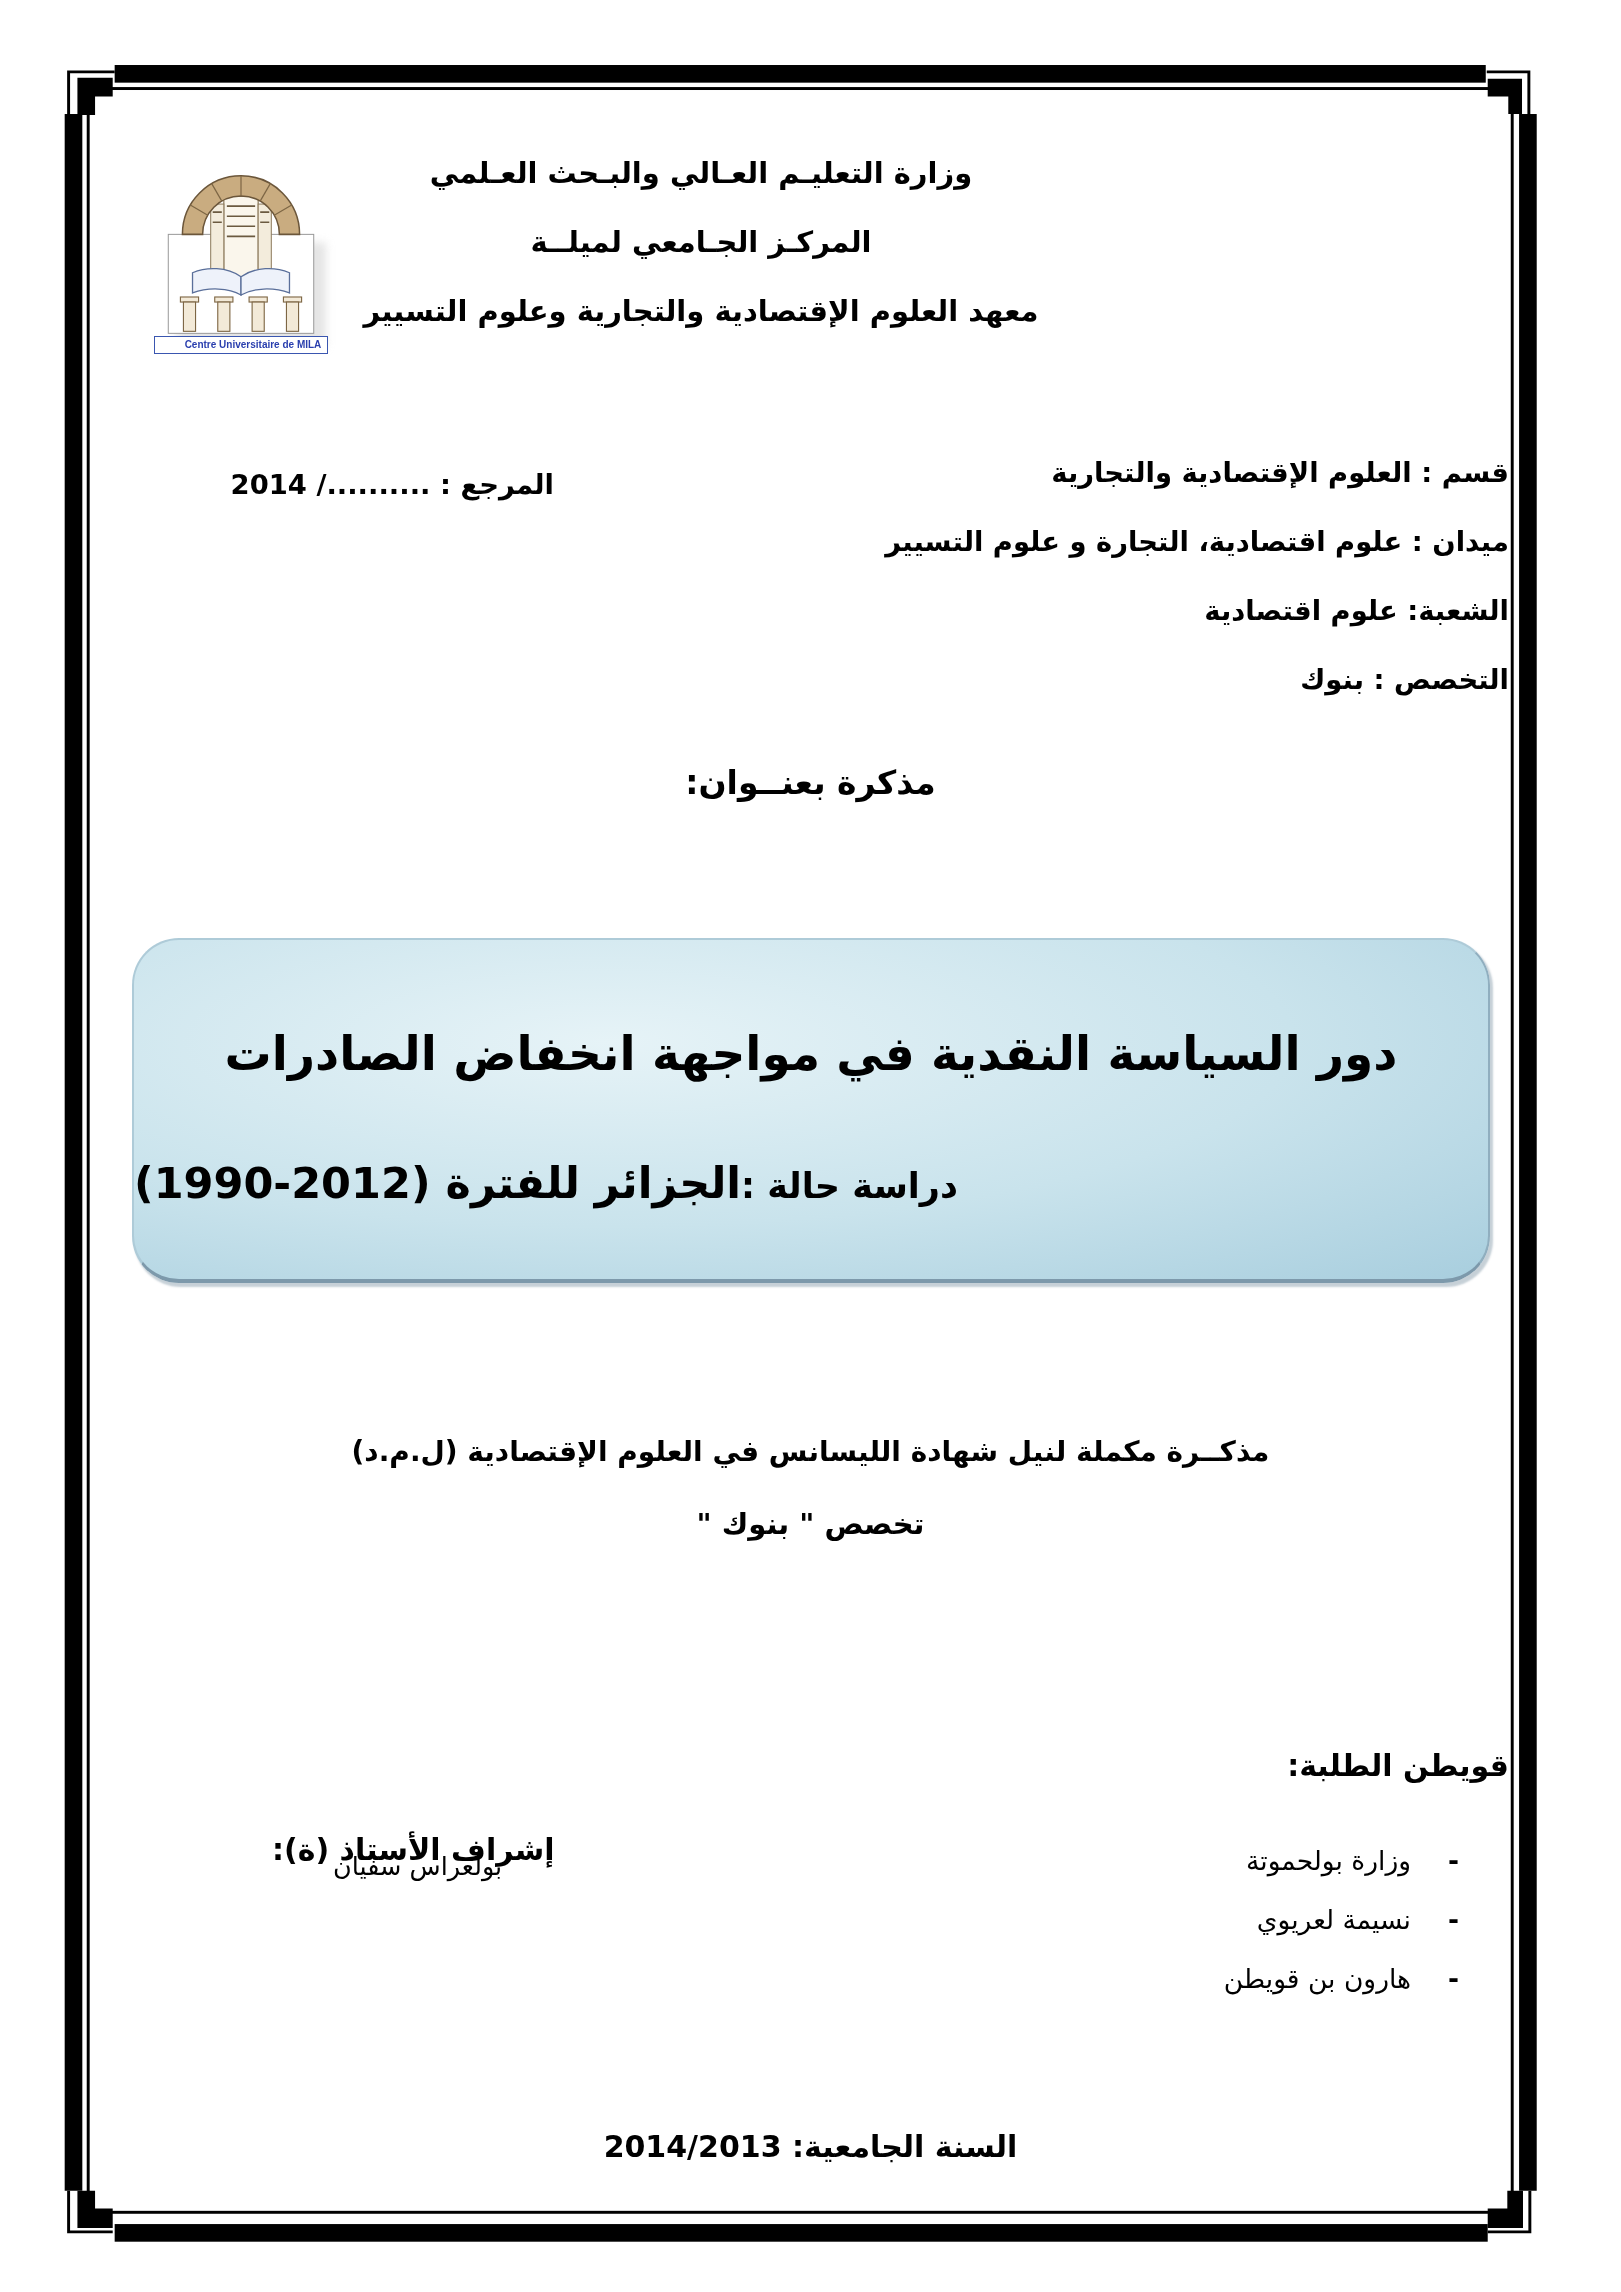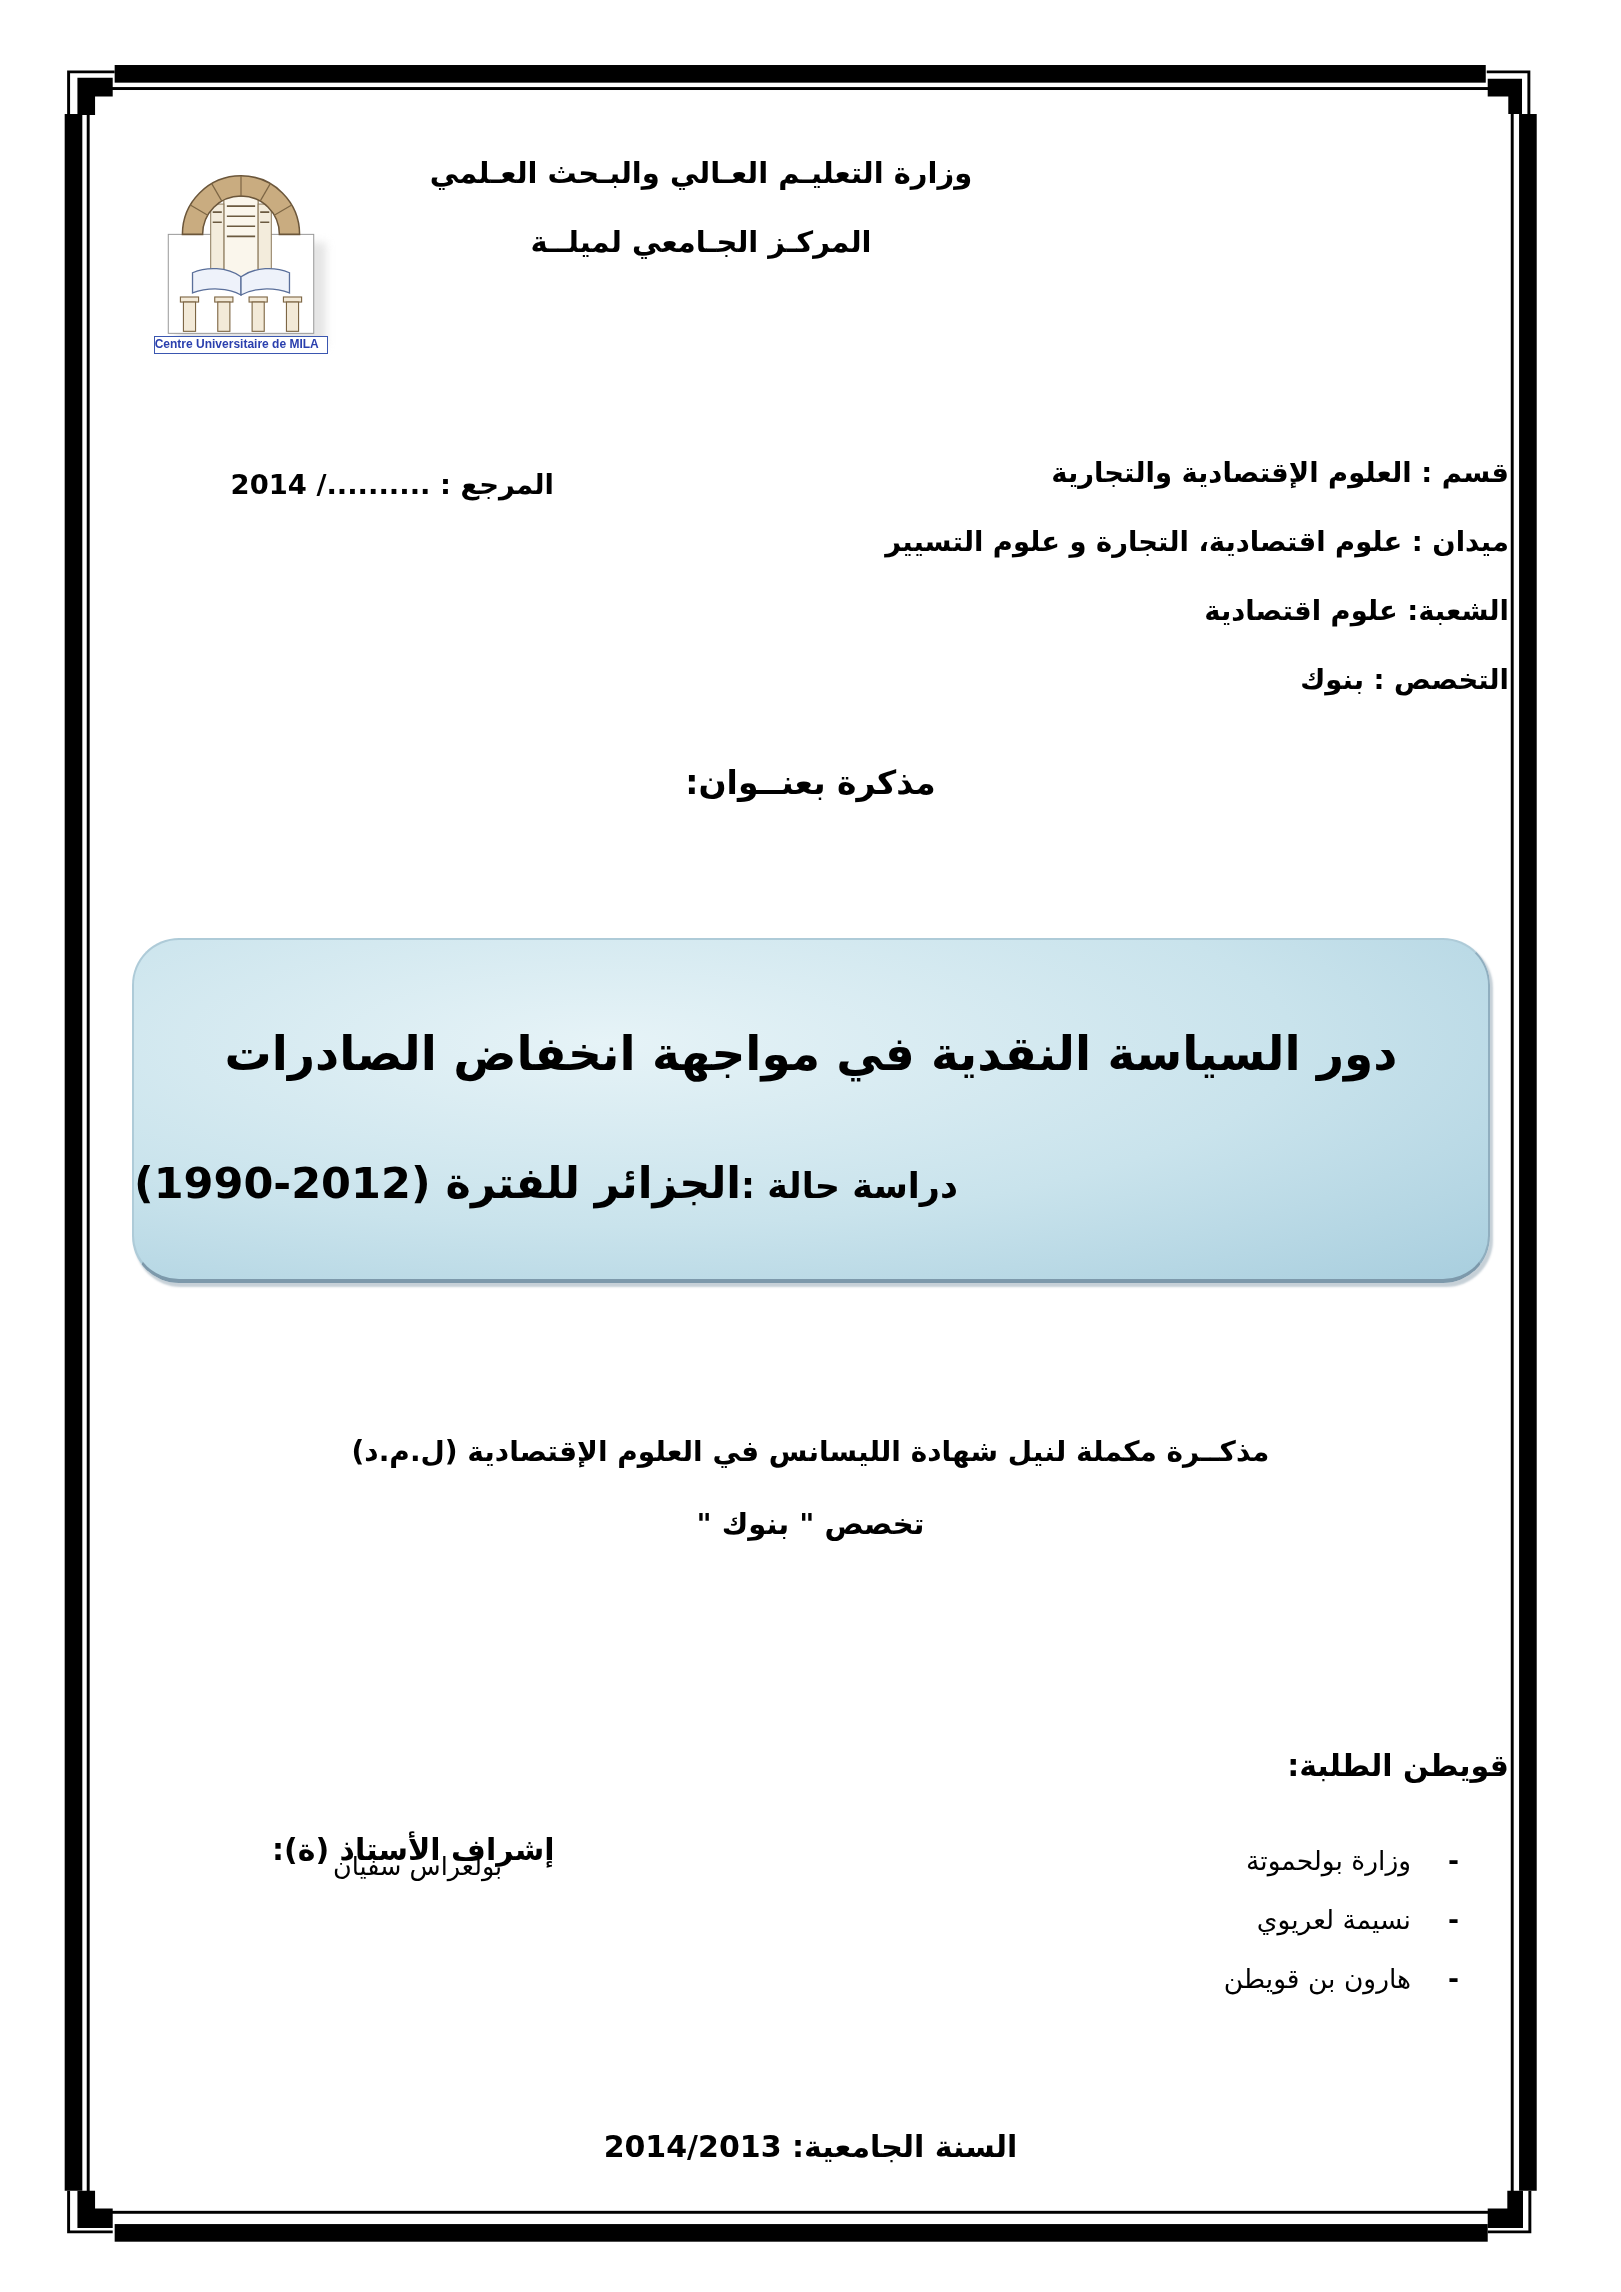--- a/index.html
+++ b/index.html
@@ -60,22 +60,22 @@
   .student-row .dash{font-weight:bold;}
 
   .supervisor-label{left:272px;top:1832px;font-size:30px;font-weight:bold;}
   .supervisor-name{left:333px;top:1851px;font-size:25.5px;}
 
   .footer-line{top:2129px;font-size:30px;font-weight:bold;}
 
   .logo-caption{position:absolute;left:13.7px;right:13.7px;bottom:5.9px;
                 border:1px solid #3a56b0;background:#fff;
                 font-family:"Liberation Sans",sans-serif;
-                font-size:12px;font-weight:bold;color:#2a3fae;
-                line-height:15.7px;height:15.7px;overflow:hidden;}
+                font-size:10px;font-weight:bold;color:#2a3fae;
+                text-align:center;line-height:15.7px;height:15.7px;overflow:hidden;padding-left:24px;}
 </style>
 </head>
 <body>
 
 <div class="page">
 
   <svg class="frame" viewBox="0 0 1654 2339">
     <g fill="#000">
       <rect x="117" y="66" width="1399" height="18"></rect>
       <rect x="1550" y="116" width="18" height="2119"></rect>
@@ -131,20 +131,21 @@
         <rect x="142" y="160" width="18" height="5"></rect>
           <rect x="145" y="165" width="12" height="29"></rect>
       </g>
     </svg>
     <div class="logo-caption">Centre Universitaire de MILA</div>
   </div>
 
   <div class="abs header rtl">
     <div>وزارة التعليـم العـالي والبـحث العـلمي</div>
     <div>المركـز الجـامعي لميلــة</div>
+    <div>معهد العلوم الإقتصادية والتجارية وعلوم التسيير</div>
   </div>
 
   <div class="abs info rtl">
     <div>قسم : العلوم الإقتصادية والتجارية</div>
     <div>ميدان : علوم اقتصادية، التجارة و علوم التسيير</div>
     <div>الشعبة: علوم اقتصادية</div>
     <div>التخصص : بنوك</div>
   </div>
 
   <div class="abs reference rtl">المرجع  :  ........../ 2014</div>

